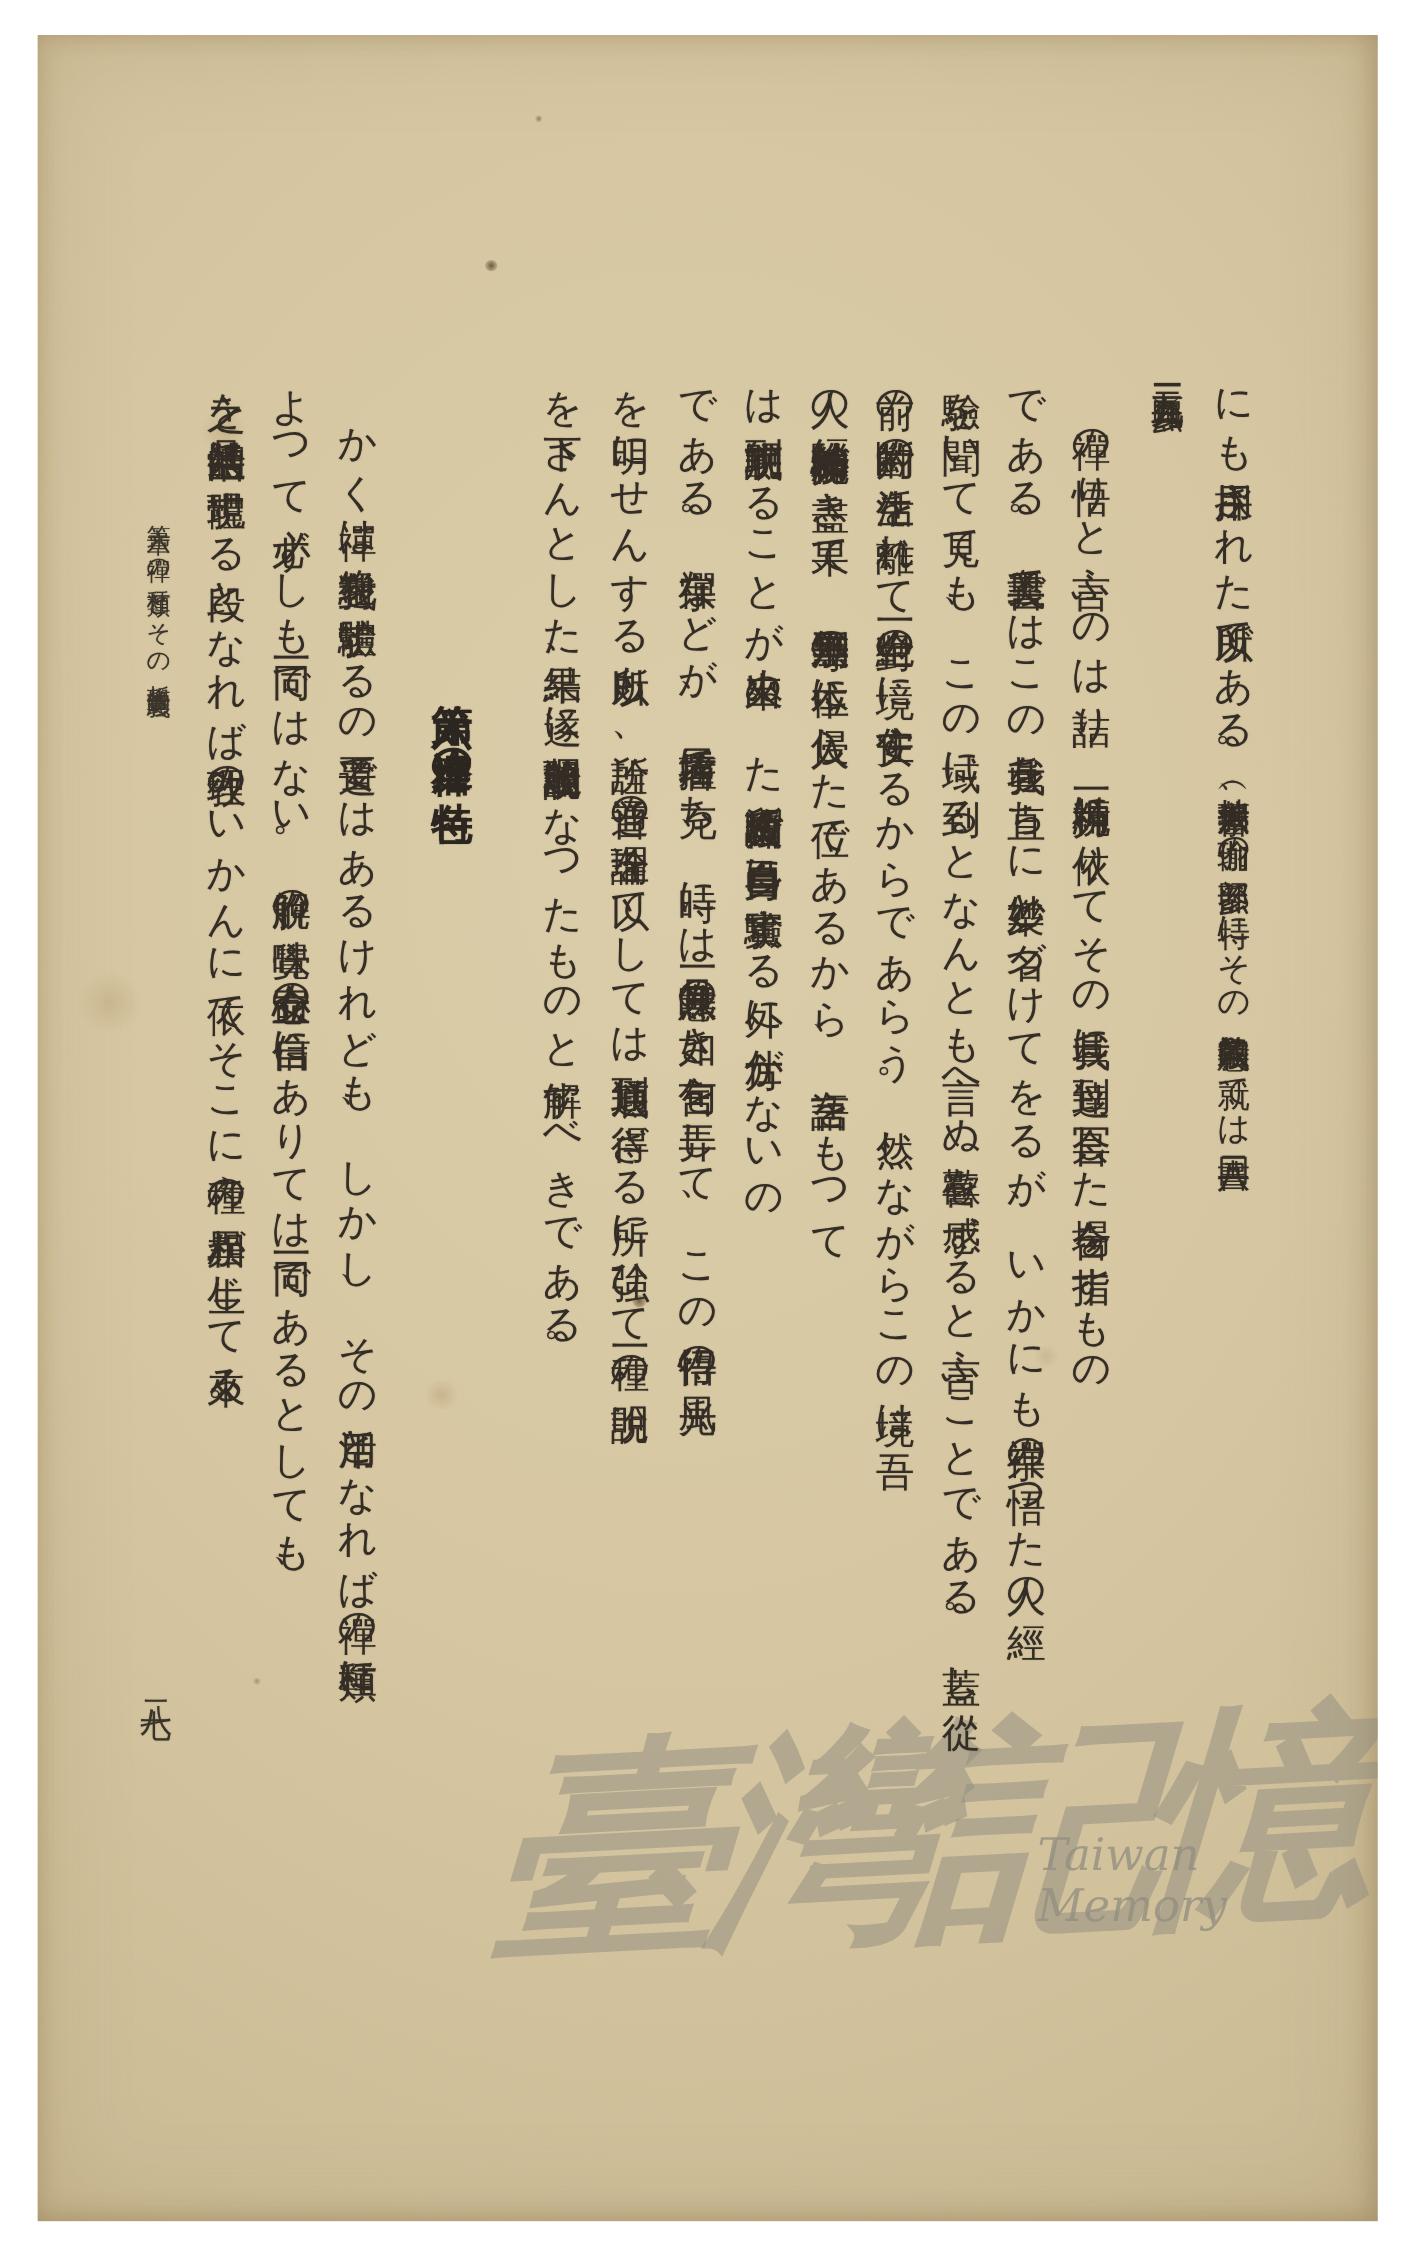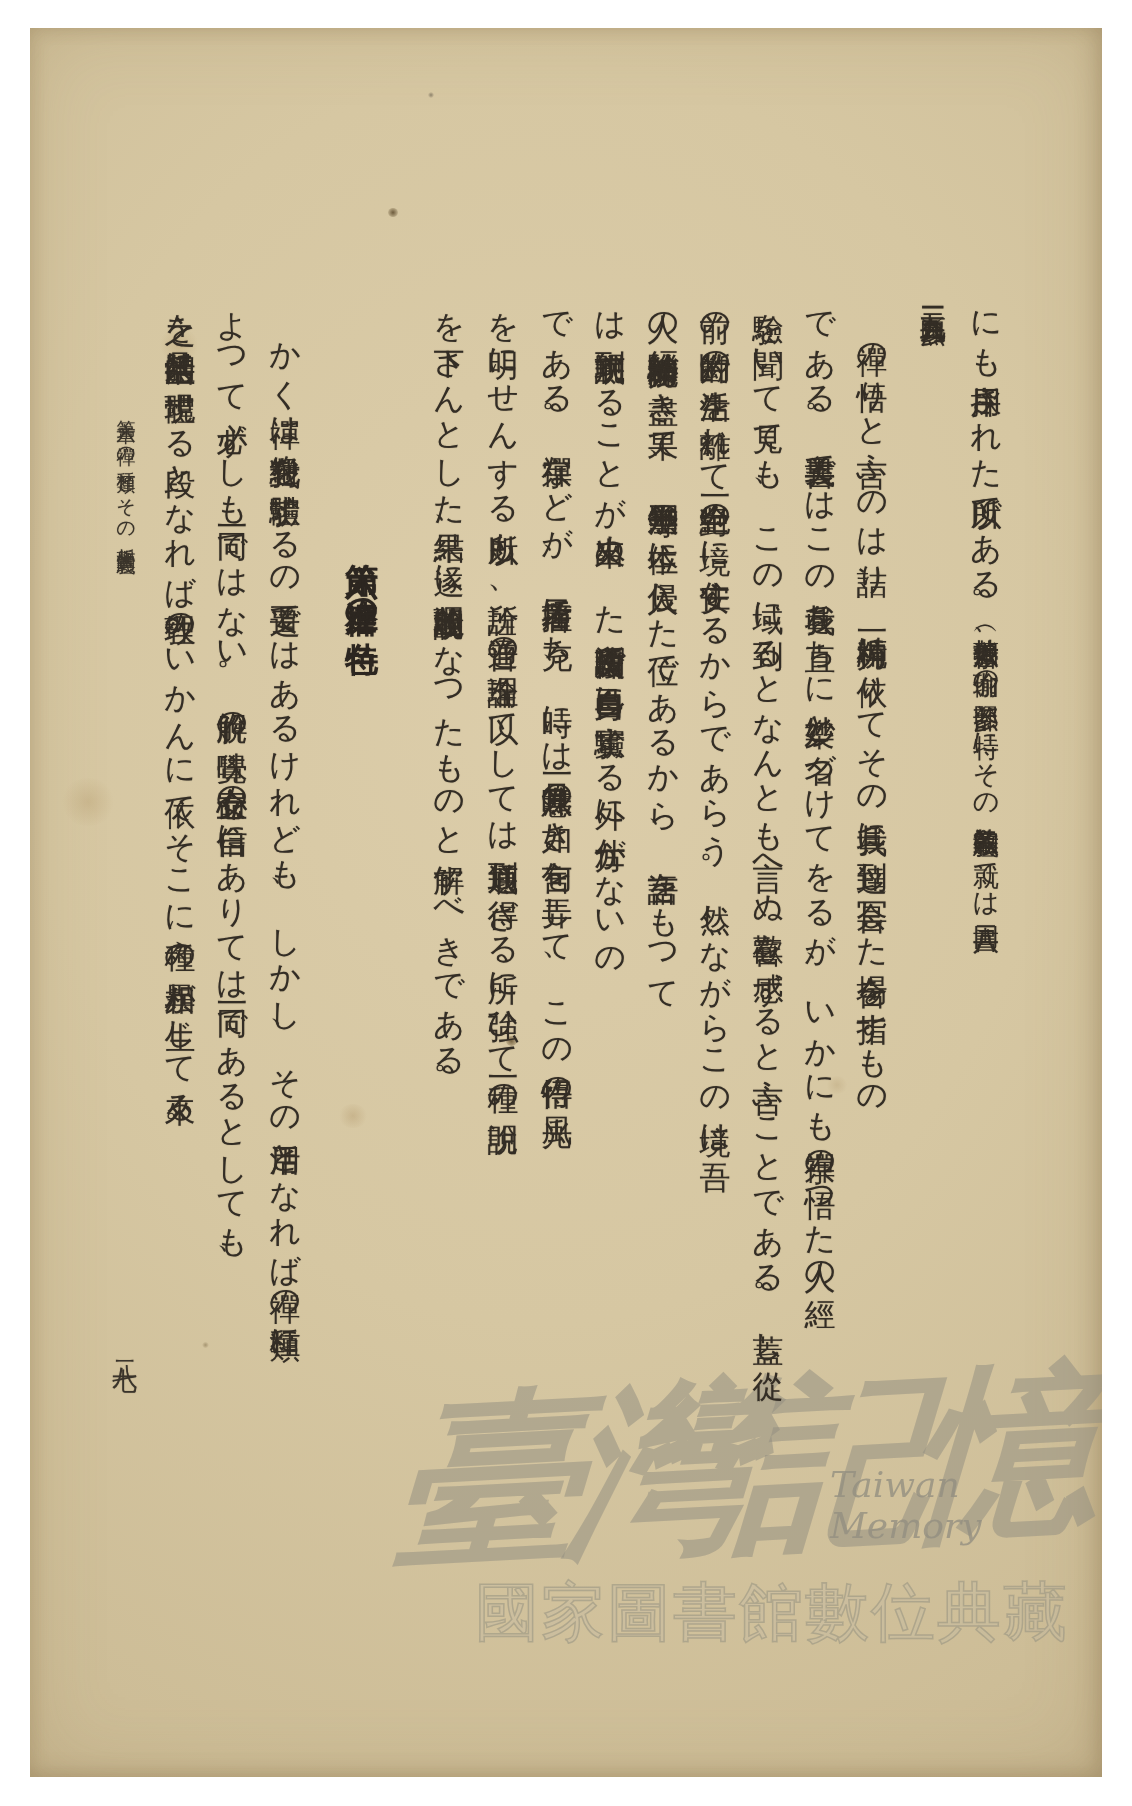--- a/index.html
+++ b/index.html
@@ -76,21 +76,20 @@
   <div class="stain st2"></div>
   <div class="stain st3"></div>
   <div class="stain st4"></div>
   <div class="stain st5"></div>
   <div class="stain st6"></div>
   <div class="stain st7"></div>
   <div class="stain st8"></div>
 
   <div class="wm-script">臺灣記憶</div>
   <div class="wm-latin">Taiwan Memory</div>
-  <div class="wm-outline">國家圖書館數位典藏</div>
 
   <div class="col ink" style="left:940px;top:262px;"><span>にも採用された所以である。</span><span class="small">（拙著六派哲學、瑜伽の部參照、特にその宗敎的意義に就ては同書二八</span></div>
   <div class="col small ink" style="left:889px;top:265px;">九ー二九五頁參照）</div>
 
   <div class="col ink indent" style="left:826px;top:262px;">禪の悟りと言ふのは詰り、精神統一力に依りてその眞我に到達し冥合した場合を指すもの</div>
   <div class="col ink" style="left:774px;top:262px;">である。奥義書ではこの眞我を直ちに妙樂と名づけてをるが、いかにも禪宗の悟つた人の經</div>
   <div class="col ink" style="left:722px;top:262px;">驗を聞いて見ても、この域に到るとなんとも言へぬ歡喜を感ずると言ふことである。蓋し從</div>
   <div class="col ink" style="left:669px;top:262px;">前の斷片的の生活を離れて全一絶對の境に安住するからであらう。然しながらこの境は吾</div>
   <div class="col ink" style="left:617px;top:262px;">人の經驗的精神能力が盡き果てゝ、無差別平等の本位に侵入した位であるから、言語をもつて</div>
   <div class="col ink" style="left:564px;top:262px;">は到底說明することが出來ぬ。たゞ所謂冷暖自知で自己自身に實驗する外に仕方がないの</div>

